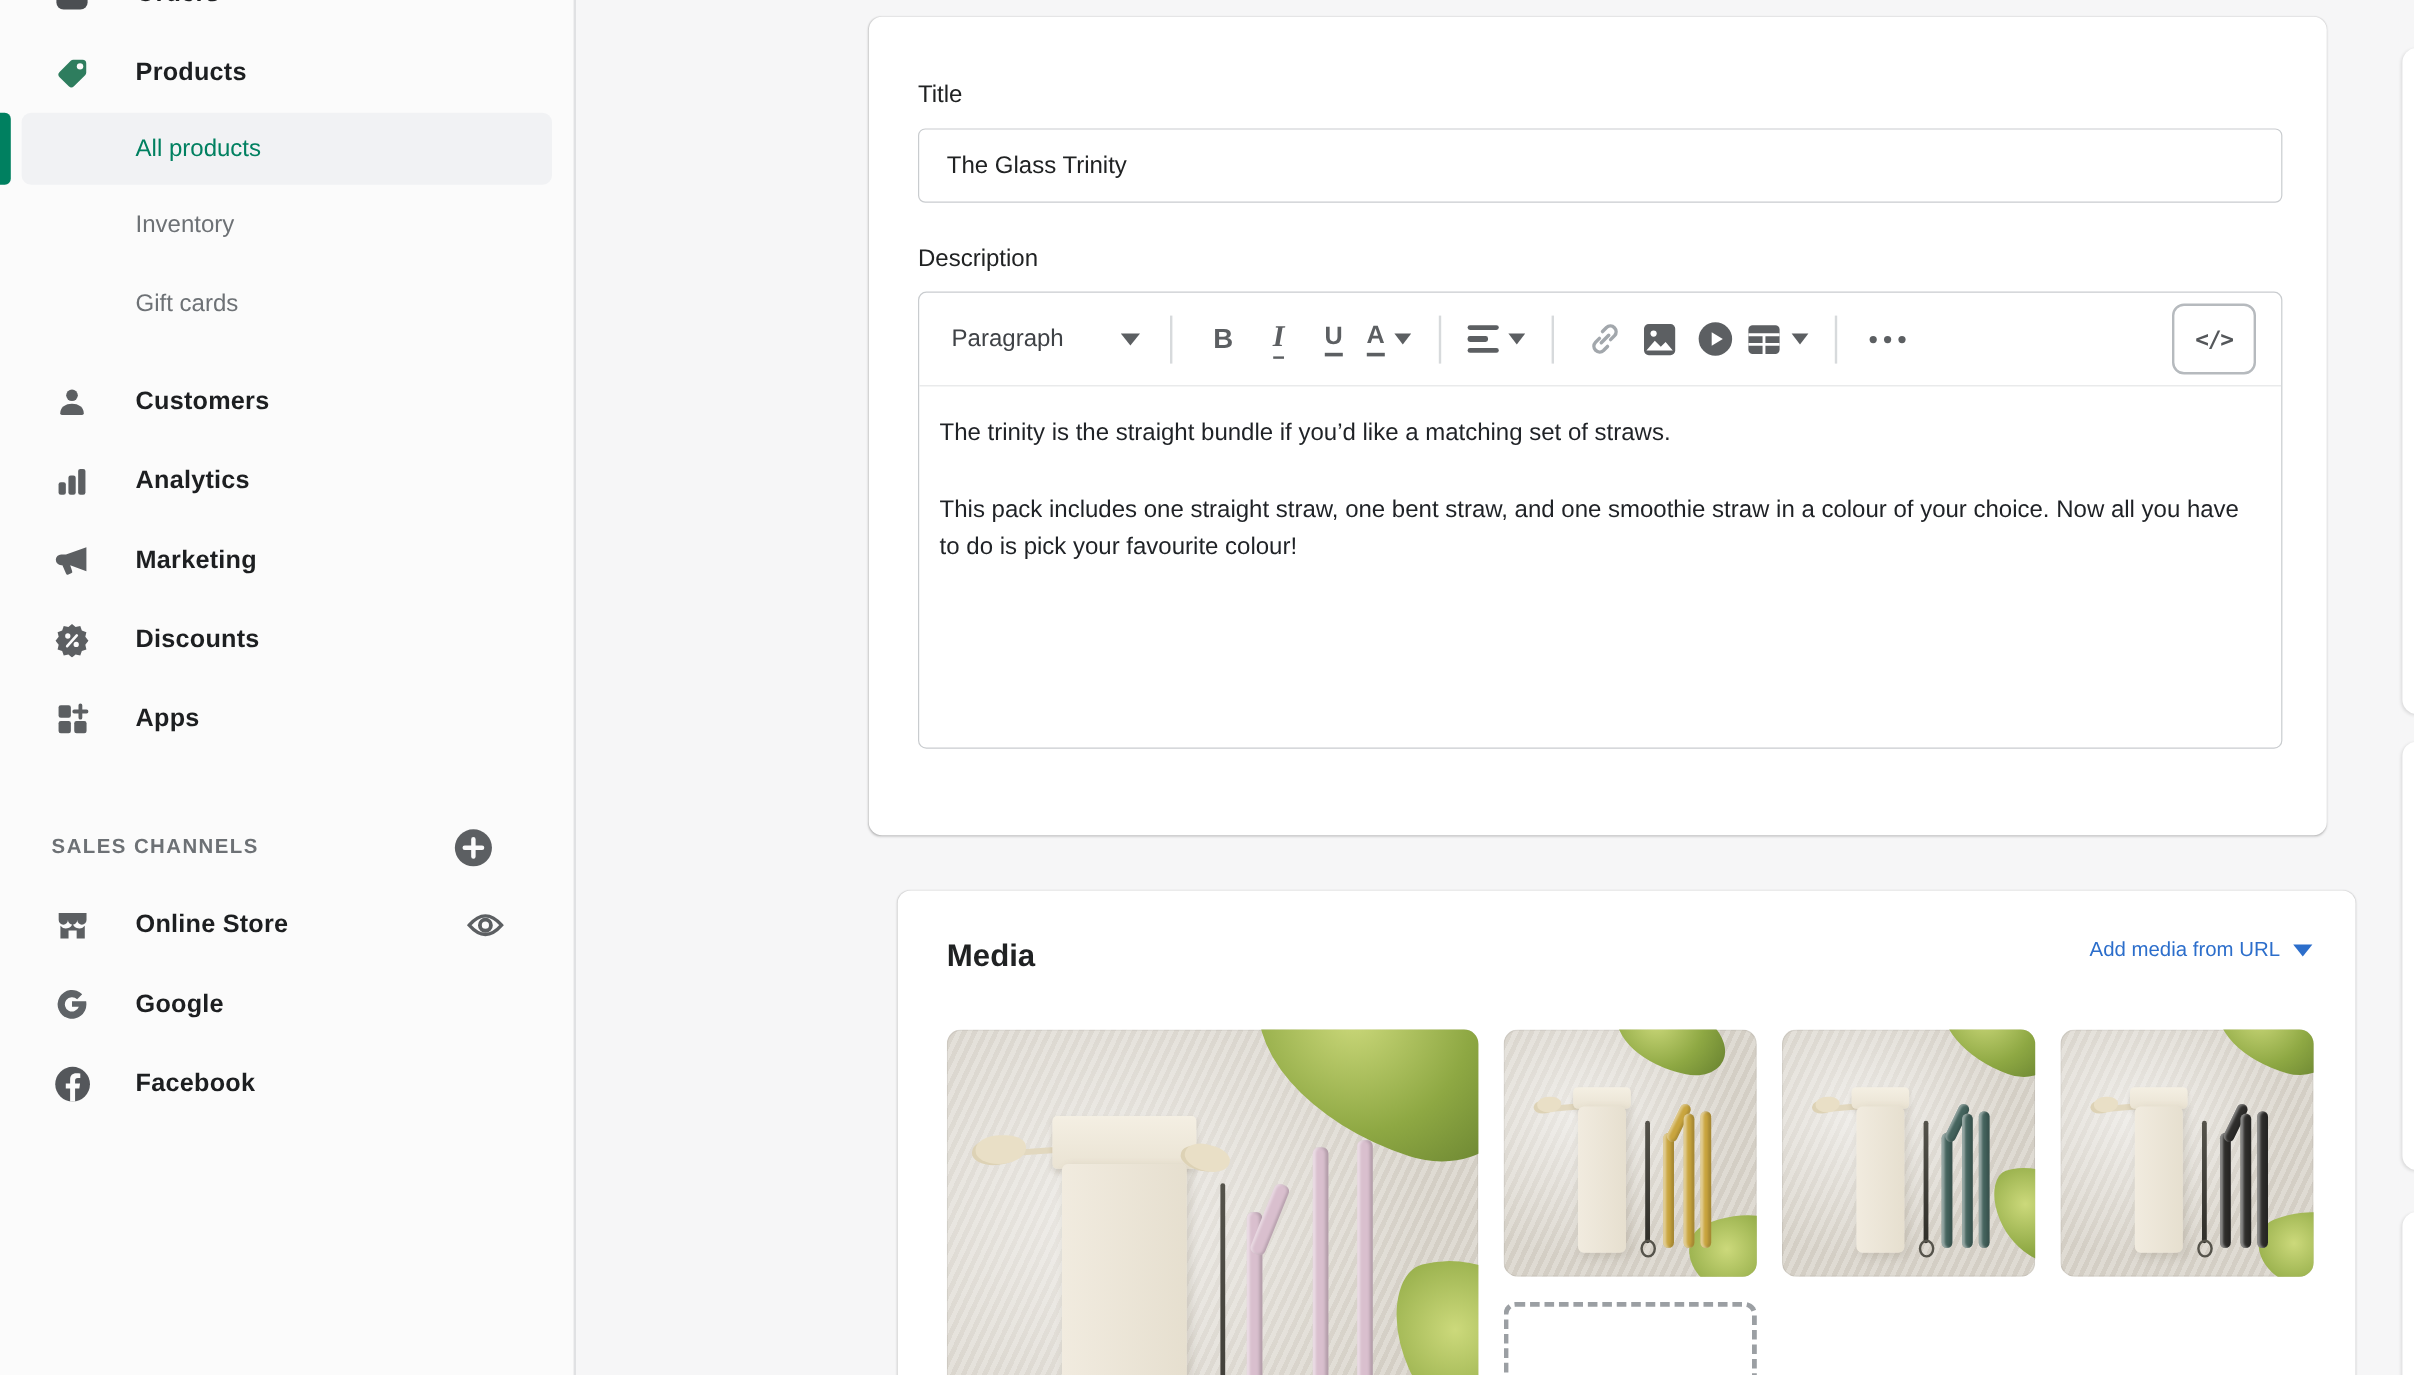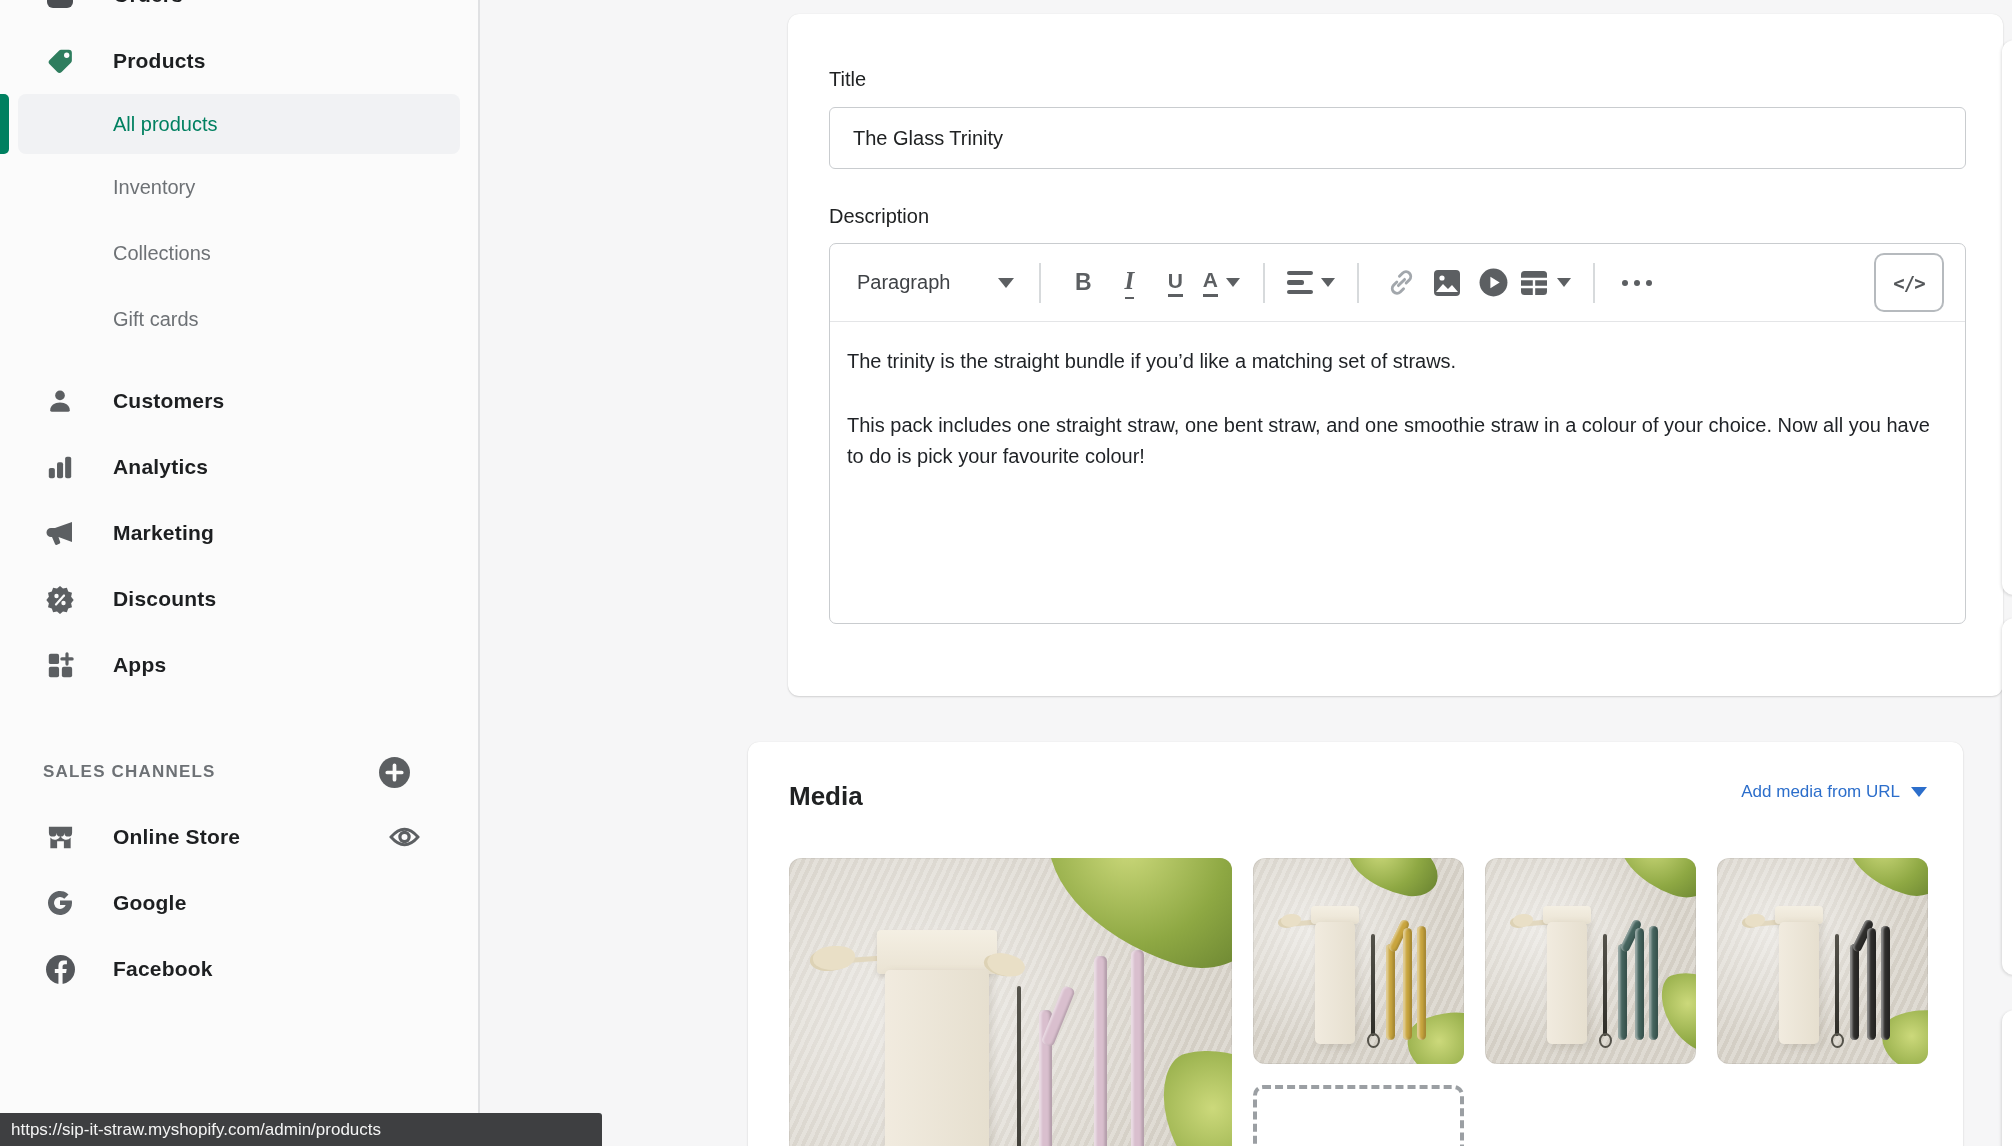--- a/index.html
+++ b/index.html
@@ -24,21 +24,21 @@
   .trailing-ic{width:34px;height:34px;display:flex;align-items:center;justify-content:center;margin-left:auto;margin-right:24px;}
   .nav-row .trailing-ic{margin-right:57px;}
 
   
   .status-tooltip{position:absolute;left:0;bottom:0;width:602px;height:33px;background:#3e3f41;
     color:#f4f4f4;font-size:17px;line-height:33px;padding-left:11px;box-sizing:border-box;
     border-top-right-radius:3px;white-space:nowrap;z-index:30;}
 
   
   .card{position:absolute;background:#fff;border-radius:11px;box-shadow:0 1px 2px rgba(0,0,0,.15),0 0 1px rgba(0,0,0,.1);}
-  .card1{left:788px;top:14px;width:1215px;height:682px;box-sizing:border-box;padding:52px 37px 0 41px;}
+  .card1{left:724px;top:14px;width:1215px;height:682px;box-sizing:border-box;padding:52px 37px 0 41px;}
   .card2{left:748px;top:742px;width:1215px;height:520px;box-sizing:border-box;padding:38px 36px 0 41px;}
 
   .field-label{font-size:20px;color:#202223;line-height:26px;}
   .title-input{display:block;width:100%;height:62px;box-sizing:border-box;margin-top:15px;
     border:1.5px solid #c9cccf;border-radius:6px;padding:0 23px;font-size:20px;color:#202223;
     font-family:"Liberation Sans",sans-serif;background:#fff;outline:none;}
   .desc-label{margin-top:34px;}
 
   .editor{margin-top:14px;border:1.5px solid #c9cccf;border-radius:7px;height:381px;box-sizing:border-box;
     display:flex;flex-direction:column;overflow:hidden;background:#fff;}
@@ -133,23 +133,20 @@
       <span class="nav-label">Products</span>
     </div>
 
     <div class="sub-row active">
       <span class="sub-label">All products</span>
     </div>
     <div class="sub-row">
       <span class="sub-label">Inventory</span>
     </div>
     <div class="sub-row">
-      <span class="sub-label">Collections</span>
-    </div>
-    <div class="sub-row">
       <span class="sub-label">Gift cards</span>
     </div>
 
     <div class="section-gap"></div>
 
     <div class="nav-row">
       <span class="ic">
         <svg width="28" height="28" viewBox="0 0 30 30">
             <circle cx="15" cy="9" r="5.2" fill="#5c5f62"></circle>
             <path d="M4.5 25 c0-5.5 4.7-8.5 10.5-8.5 s10.5 3 10.5 8.5 q0 1.5-1.5 1.5 h-18 q-1.5 0-1.5-1.5 Z" fill="#5c5f62"></path>
@@ -241,21 +238,20 @@
       <span class="ic">
         <svg width="31" height="31" viewBox="0 0 30 30">
             <circle cx="15" cy="15" r="14" fill="#54575b"></circle>
             <path d="M17 29 v-10.5 h3.4 l.6-4 h-4 v-2.3 c0-1.2.5-2.2 2.3-2.2 h1.9 V6.4 c-.8-.1-2-.2-3.2-.2 -3.1 0-5 1.8-5 5 v3.3 h-3.5 v4 H13 V29 Z" fill="#fbfbfb"></path>
           </svg>
       </span>
       <span class="nav-label">Facebook</span>
     </div>
   </nav>
 
-  <div class="status-tooltip">https://sip-it-straw.myshopify.com/admin/products</div>
 
   <section class="card card1">
     <div class="field-label">Title</div>
     <input class="title-input" type="text" value="The Glass Trinity" style="">
 
     <div class="field-label desc-label">Description</div>
 
     <div class="editor">
       <div class="toolbar">
         <div class="tb-select">

